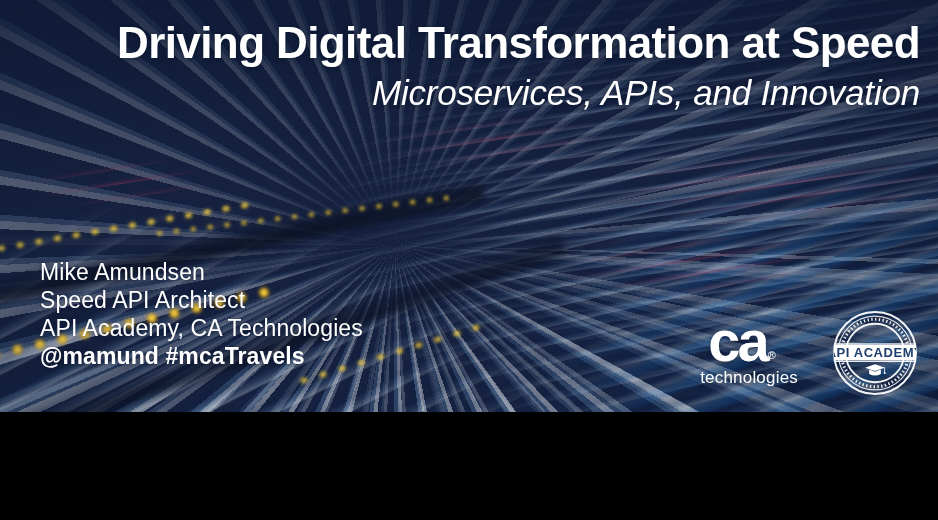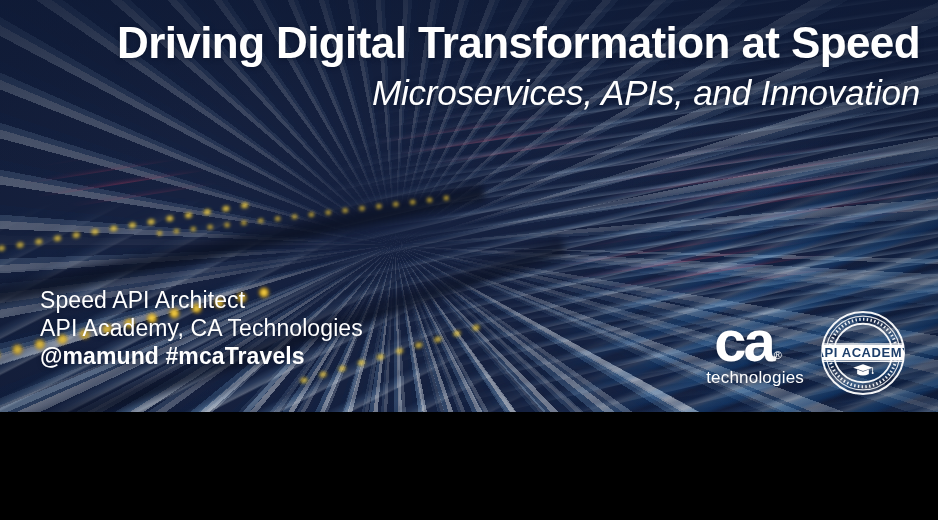--- a/index.html
+++ b/index.html
@@ -298,25 +298,25 @@
     white-space: nowrap;
   }
 
   .presenter-line.bold {
     font-weight: bold;
   }
 
   
   .logo-row {
     position: absolute;
-    right: 30px;
+    right: 18px;
     bottom: 14px;
     display: flex;
     align-items: center;
-    gap: 14px;
+    gap: 32px;
   }
 
   .ca-logo {
     display: flex;
     flex-direction: column;
     align-items: center;
     padding-bottom: 4px;
   }
 
   .ca-mark {
@@ -378,20 +378,21 @@
 
   <div class="bg-layer bg-vignette"></div>
   <div class="bg-layer bg-topshade"></div>
 
   <div class="title-block">
     <h1 class="slide-title">Driving Digital Transformation at Speed</h1>
     <h2 class="slide-subtitle">Microservices, APIs, and Innovation</h2>
   </div>
 
   <div class="presenter-block">
+    <div class="presenter-line">Mike Amundsen</div>
     <div class="presenter-line">Speed API Architect</div>
     <div class="presenter-line">API Academy, CA Technologies</div>
     <div class="presenter-line bold">@mamund #mcaTravels</div>
   </div>
 
   <div class="logo-row">
 
     <div class="ca-logo">
       <div class="ca-mark">
         <span>ca</span>

